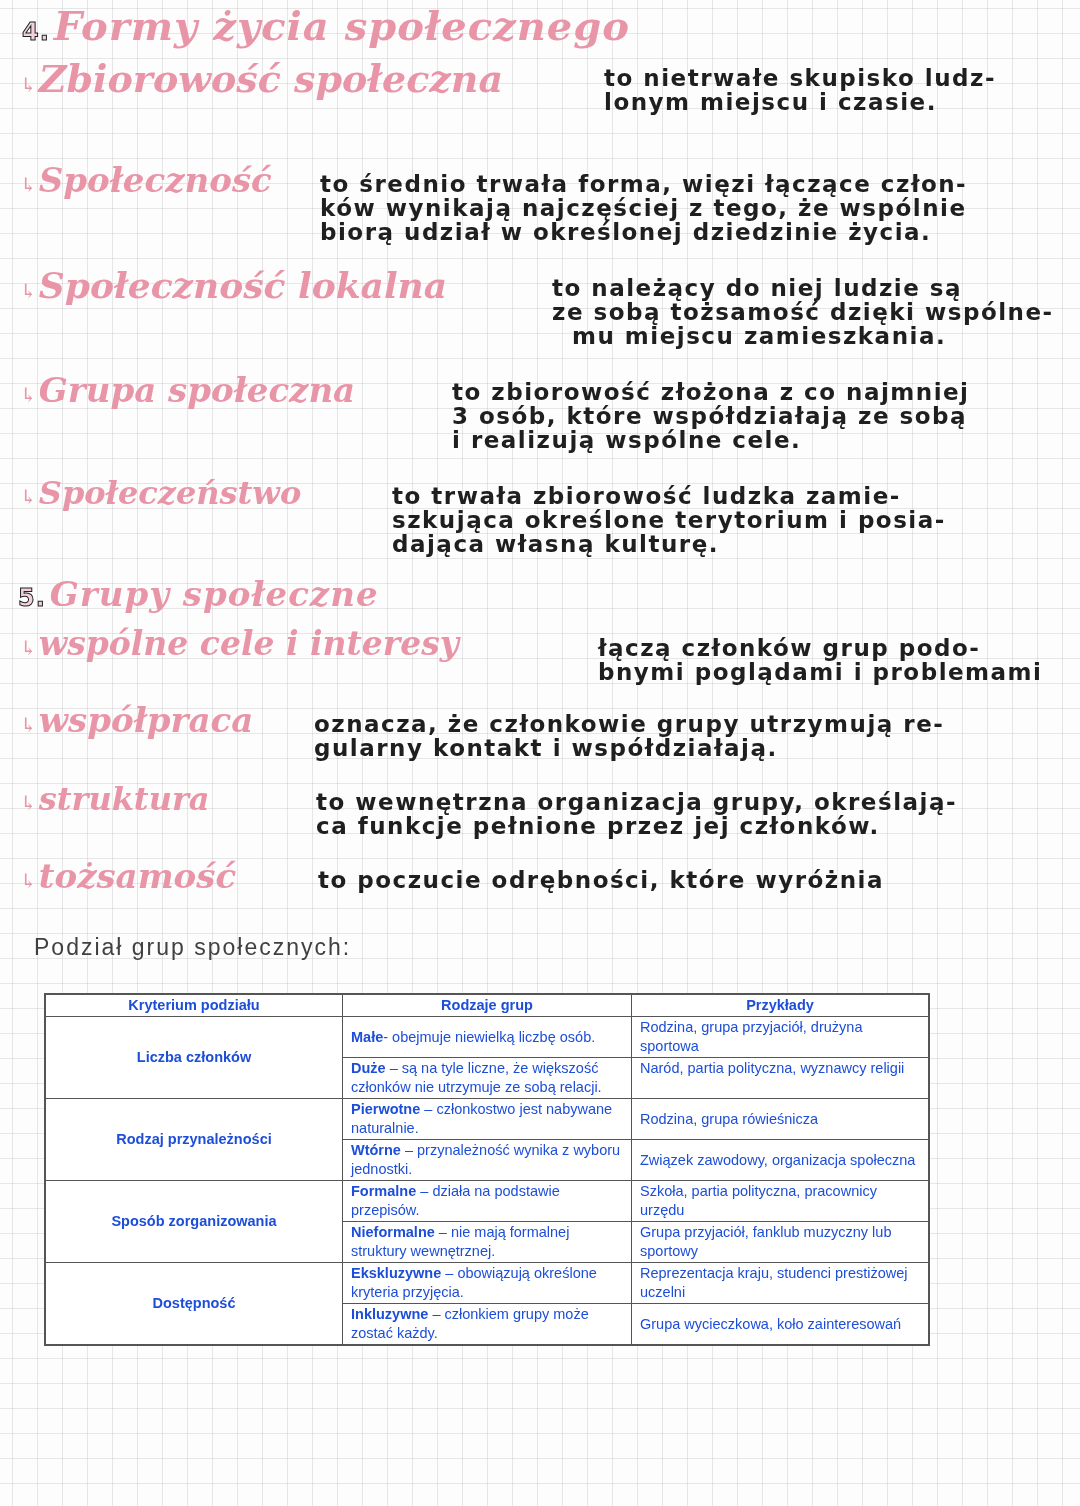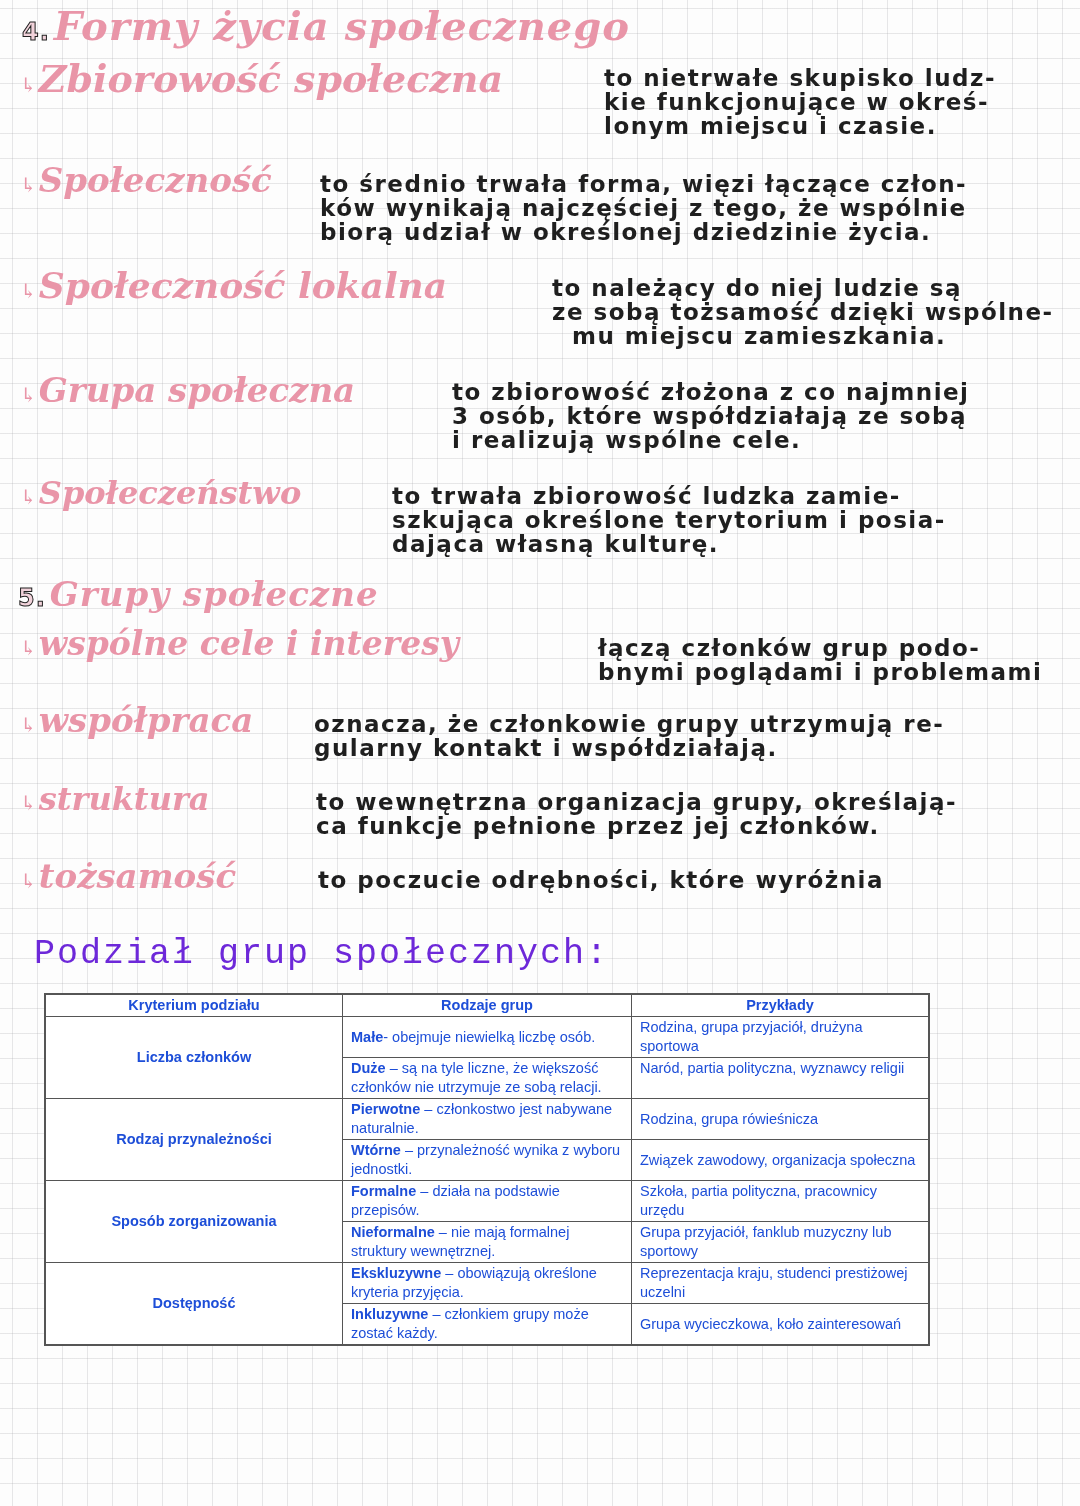--- a/index.html
+++ b/index.html
@@ -27,22 +27,22 @@
     position: absolute; font-family: "DejaVu Serif", serif; font-style: italic;
     font-weight: bold; color: #e995a8; white-space: nowrap; font-size: 32px;
   }
   .arrow { color: #e995a8; font-size: 20px; font-style: normal; font-weight: normal; margin-right: 2px; }
   .def {
     position: absolute; font-family: "DejaVu Sans", sans-serif; font-size: 23px;
     line-height: 24px; letter-spacing: 1.5px; color: #1f1f1f; font-weight: 300;
   }
   .def span { display: block; white-space: nowrap; font-weight: bold; }
   .plain {
-    position: absolute; font-family: Liberation Mono, monospace; font-size: 35px;
-    letter-spacing: 2px; color: #6d28d9; white-space: nowrap;
+    position: absolute; font-family: Liberation Sans, sans-serif; font-size: 23px;
+    letter-spacing: 2px; color: #404040; white-space: nowrap;
   }
   table.groups {
     position: absolute; left: 44px; top: 993px; width: 886px;
     border-collapse: collapse; background: #fff;
     font-family: "Liberation Sans", sans-serif; font-size: 14.5px; color: #1d4ed8;
     border: 2px solid #555;
     padding-left: 24px;
   }
   table.groups th, table.groups td {
     border: 1.2px solid #555; padding: 1px 8px; vertical-align: middle; line-height: 19px;
@@ -57,21 +57,20 @@
 
 <div class="heading" style="left:22px; top:2px; font-size:40px;">
   <span class="num">4.</span><span>Formy życia społecznego</span>
 </div>
 
 <div class="term" style="left:20px; top:56px; font-size:38px;">
   <span class="arrow">↳</span><span>Zbiorowość społeczna</span>
 </div>
 <div class="def" style="left:604px; top:66px;">
   <span>to nietrwałe skupisko ludz-</span>
-  <span>kie funkcjonujące w okreś-</span>
   <span>lonym miejscu i czasie.</span>
 </div>
 
 <div class="term" style="left:20px; top:160px; font-size:34px;">
   <span class="arrow">↳</span><span>Społeczność</span>
 </div>
 <div class="def" style="left:320px; top:172px;">
   <span>to średnio trwała forma, więzi łączące człon-</span>
   <span>ków wynikają najczęściej z tego, że wspólnie</span>
   <span>biorą udział w określonej dziedzinie życia.</span>

